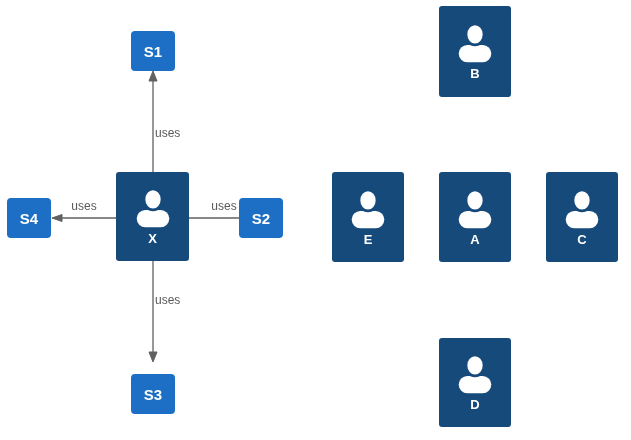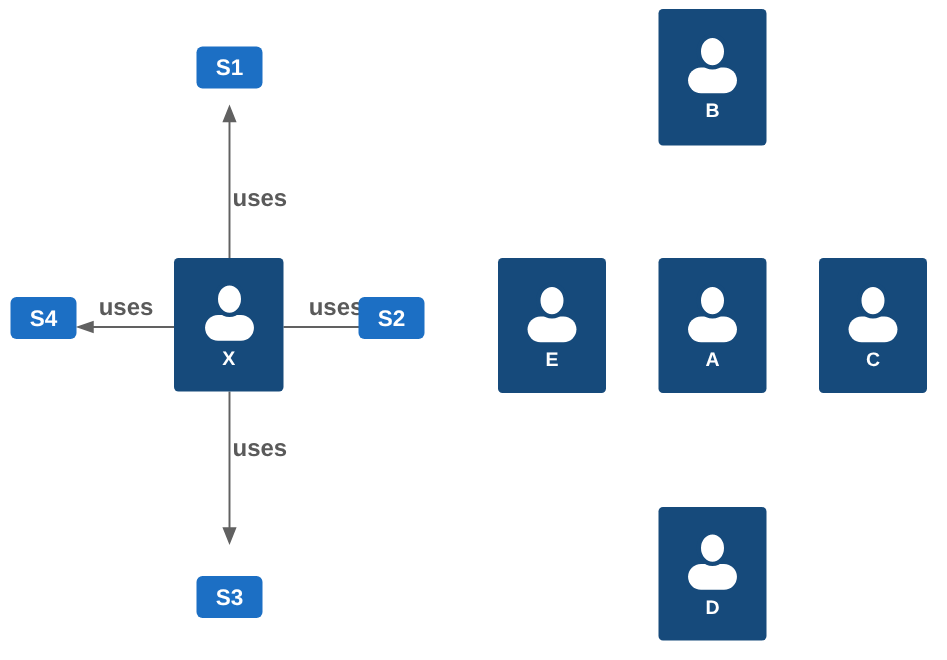--- a/index.html
+++ b/index.html
@@ -15,21 +15,21 @@
   body { font-family: "Liberation Sans", sans-serif; }
   .canvas {
     position: relative;
     width: 631px;
     height: 440px;
     background: var(--canvas-bg);
     overflow: hidden;
   }
   .node { position: absolute; display: flex; align-items: center; justify-content: center; }
   .service {
-    width: 44px; height: 28px;
+    width: 44px; height: 40px;
     background: var(--service-fill);
     border-radius: 4px;
     color: var(--node-label-color);
     font-size: 15px; font-weight: bold;
   }
   .person {
     width: 72px; height: 90px;
     background: var(--person-fill);
     border-radius: 3px;
     flex-direction: column;
@@ -39,21 +39,21 @@
   .person.actor { width: 73px; height: 89px; }
   .person-icon { width: 46px; height: 44px; display: block; }
   .person-icon .body { fill: #fff; }
   .person-icon .head { fill: #fff; stroke: var(--person-fill); stroke-width: 3; }
   .person .node-label { margin-top: 1px; line-height: 16px; }
   .edges-layer { position: absolute; left: 0; top: 0; pointer-events: none; }
   .edges-layer line { stroke: var(--arrow); stroke-width: 1.3; }
   .edges-layer polygon { fill: var(--arrow); stroke: var(--arrow); }
   .edge-label {
     position: absolute;
-    font-size: 16px; font-weight: bold;
+    font-size: 12px; font-weight: normal;
     color: var(--edge-label-color);
     line-height: 14px;
     white-space: nowrap;
   }
   .edge-label.centered { width: 48px; text-align: center; }
 </style>
 </head>
 <body>
 
 <div class="canvas">
@@ -81,21 +81,21 @@
   <div class="edge-label centered" style="left:200px; top:199px;">uses</div>
   <div class="edge-label" style="left:155px; top:293px;">uses</div>
   <div class="edge-label centered" style="left:60px; top:199px;">uses</div>
 
   <div class="node service" style="left:131px; top:31px;">
     <span class="node-label">S1</span>
   </div>
   <div class="node service" style="left:239px; top:198px;">
     <span class="node-label">S2</span>
   </div>
-  <div class="node service" style="left:131px; top:384px;">
+  <div class="node service" style="left:131px; top:374px;">
     <span class="node-label">S3</span>
   </div>
   <div class="node service" style="left:7px; top:198px;">
     <span class="node-label">S4</span>
   </div>
 
   <div class="node person actor" style="left:116px; top:172px;">
     <svg class="person-icon" viewBox="0 0 48 44">
       <rect class="body" x="7" y="24" width="34" height="18" rx="9"></rect>
       <ellipse class="head" cx="24" cy="13" rx="9.5" ry="11"></ellipse>

